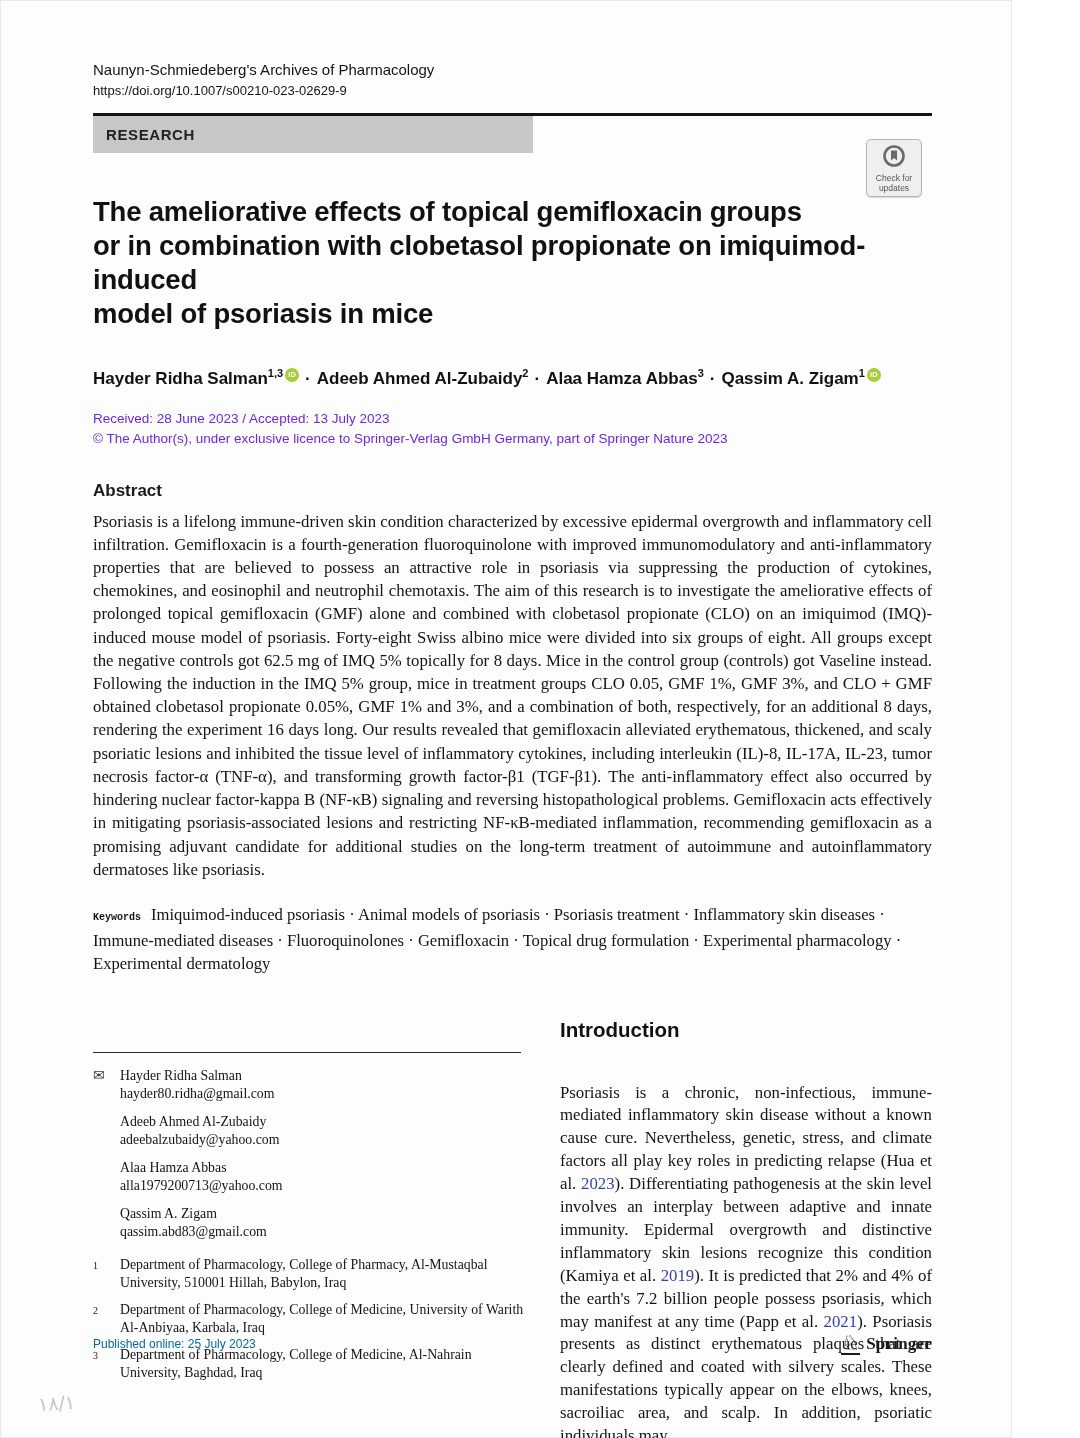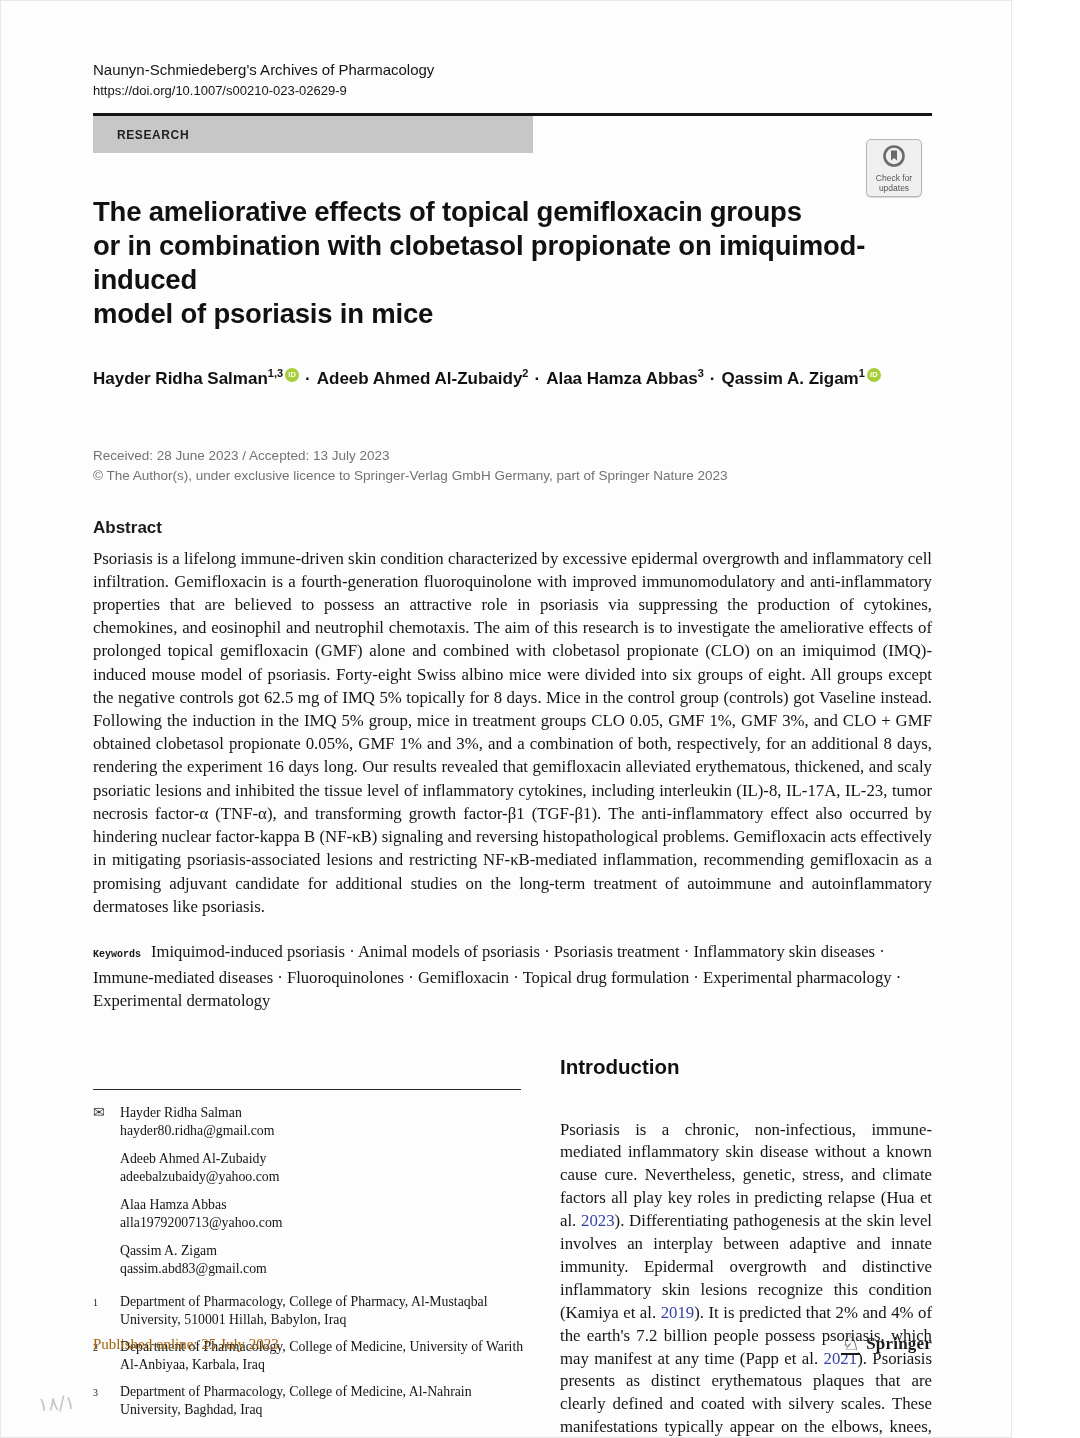--- a/index.html
+++ b/index.html
@@ -12,22 +12,22 @@
     overflow:hidden;
     box-shadow:inset 0 0 0 1px #e8e8e8;
   }
   .content{padding:60px 80px 0 93px;}
   .journal-name{font-size:15px;line-height:20px;color:#141414;}
   .doi{font-size:13px;line-height:22px;color:#141414;}
   .top-rule{height:3px;background:#151515;margin-top:11px;}
   .research-row{position:relative;}
   .research-band{
     width:440px;height:37px;background:#c7c7c7;
-    display:flex;align-items:center;padding-left:24px;box-sizing:border-box;
-    font-weight:bold;font-size:12px;letter-spacing:.6px;color:#222;
+    display:flex;align-items:center;padding-left:13px;box-sizing:border-box;
+    font-weight:bold;font-size:15px;letter-spacing:.6px;color:#222;
   }
   .check-badge{
     position:absolute;right:10px;top:23px;
     width:50px;padding:4px 2px 3px 2px;
     background:#efefef;border:1px solid #b5b5b5;border-radius:5px;
     text-align:center;cursor:pointer;
     box-shadow:0 1px 1px rgba(0,0,0,.15);
   }
   .check-badge .cb-text{font-size:8.5px;line-height:9.5px;color:#555;margin-top:2px;}
   .title{
@@ -37,21 +37,21 @@
   }
   .authors{margin-top:36px;font-size:17px;font-weight:bold;color:#111;}
   .authors sup{font-size:11px;}
   .orcid{
     display:inline-block;width:14px;height:14px;border-radius:50%;
     background:#a6ce39;color:#fff;font-size:7.5px;font-weight:bold;
     text-align:center;line-height:14px;vertical-align:super;margin-left:2px;
     cursor:pointer;
   }
   .dot-sep{font-weight:bold;padding:0 6px;}
-  .meta{margin-top:57px;font-size:13.5px;line-height:20px;color:#737373;}
+  .meta{margin-top:20px;font-size:13.5px;line-height:20px;color:#6d28d9;}
   .abstract{margin-top:32px;}
   .abstract-heading{font-size:17px;font-weight:bold;}
   .abstract-text{
     margin-top:9px;font-family:"Liberation Serif",serif;
     font-size:16.8px;line-height:23.2px;text-align:justify;color:#141414;
   }
   .keywords{margin-top:22px;font-family:"Liberation Serif",serif;font-size:16.6px;line-height:23.2px;color:#141414;}
   .keywords .kw-label{font-family:Liberation Mono, monospace;font-weight:bold;font-size:10px;padding-right:10px;}
   .columns{display:flex;margin-top:40px;}
   .col-left{width:432px;box-sizing:border-box;padding-top:36px;}
@@ -68,21 +68,21 @@
   .intro-heading{font-size:20.5px;font-weight:bold;color:#111;margin-top:2px;}
   .intro-text{
     margin-top:40px;font-family:"Liberation Serif",serif;
     font-size:16.8px;line-height:22.9px;text-align:justify;color:#141414;
   }
   .cite-link{color:#3442a8;cursor:pointer;}
   .footer{
     position:absolute;left:93px;right:80px;top:1333px;
     display:flex;justify-content:space-between;align-items:center;
   }
-  .published{font-family:Liberation Serif, serif;font-size:15px;color:#a16207;}
+  .published{font-family:Liberation Sans, sans-serif;font-size:12px;color:#0369a1;}
   .springer{display:flex;align-items:center;font-family:"Liberation Serif",serif;}
   .springer .knight{font-size:21px;line-height:20px;border-bottom:2px solid #1a1a1a;padding-bottom:0;}
   .springer .word{font-size:17px;font-weight:bold;margin-left:6px;letter-spacing:.2px;}
   .watermark{
     position:absolute;left:38px;top:1392px;
     color:#c6c6c6;font-size:19px;transform:rotate(-4deg);
     font-family:"DejaVu Sans",sans-serif;
   }
 </style>
 </head>

